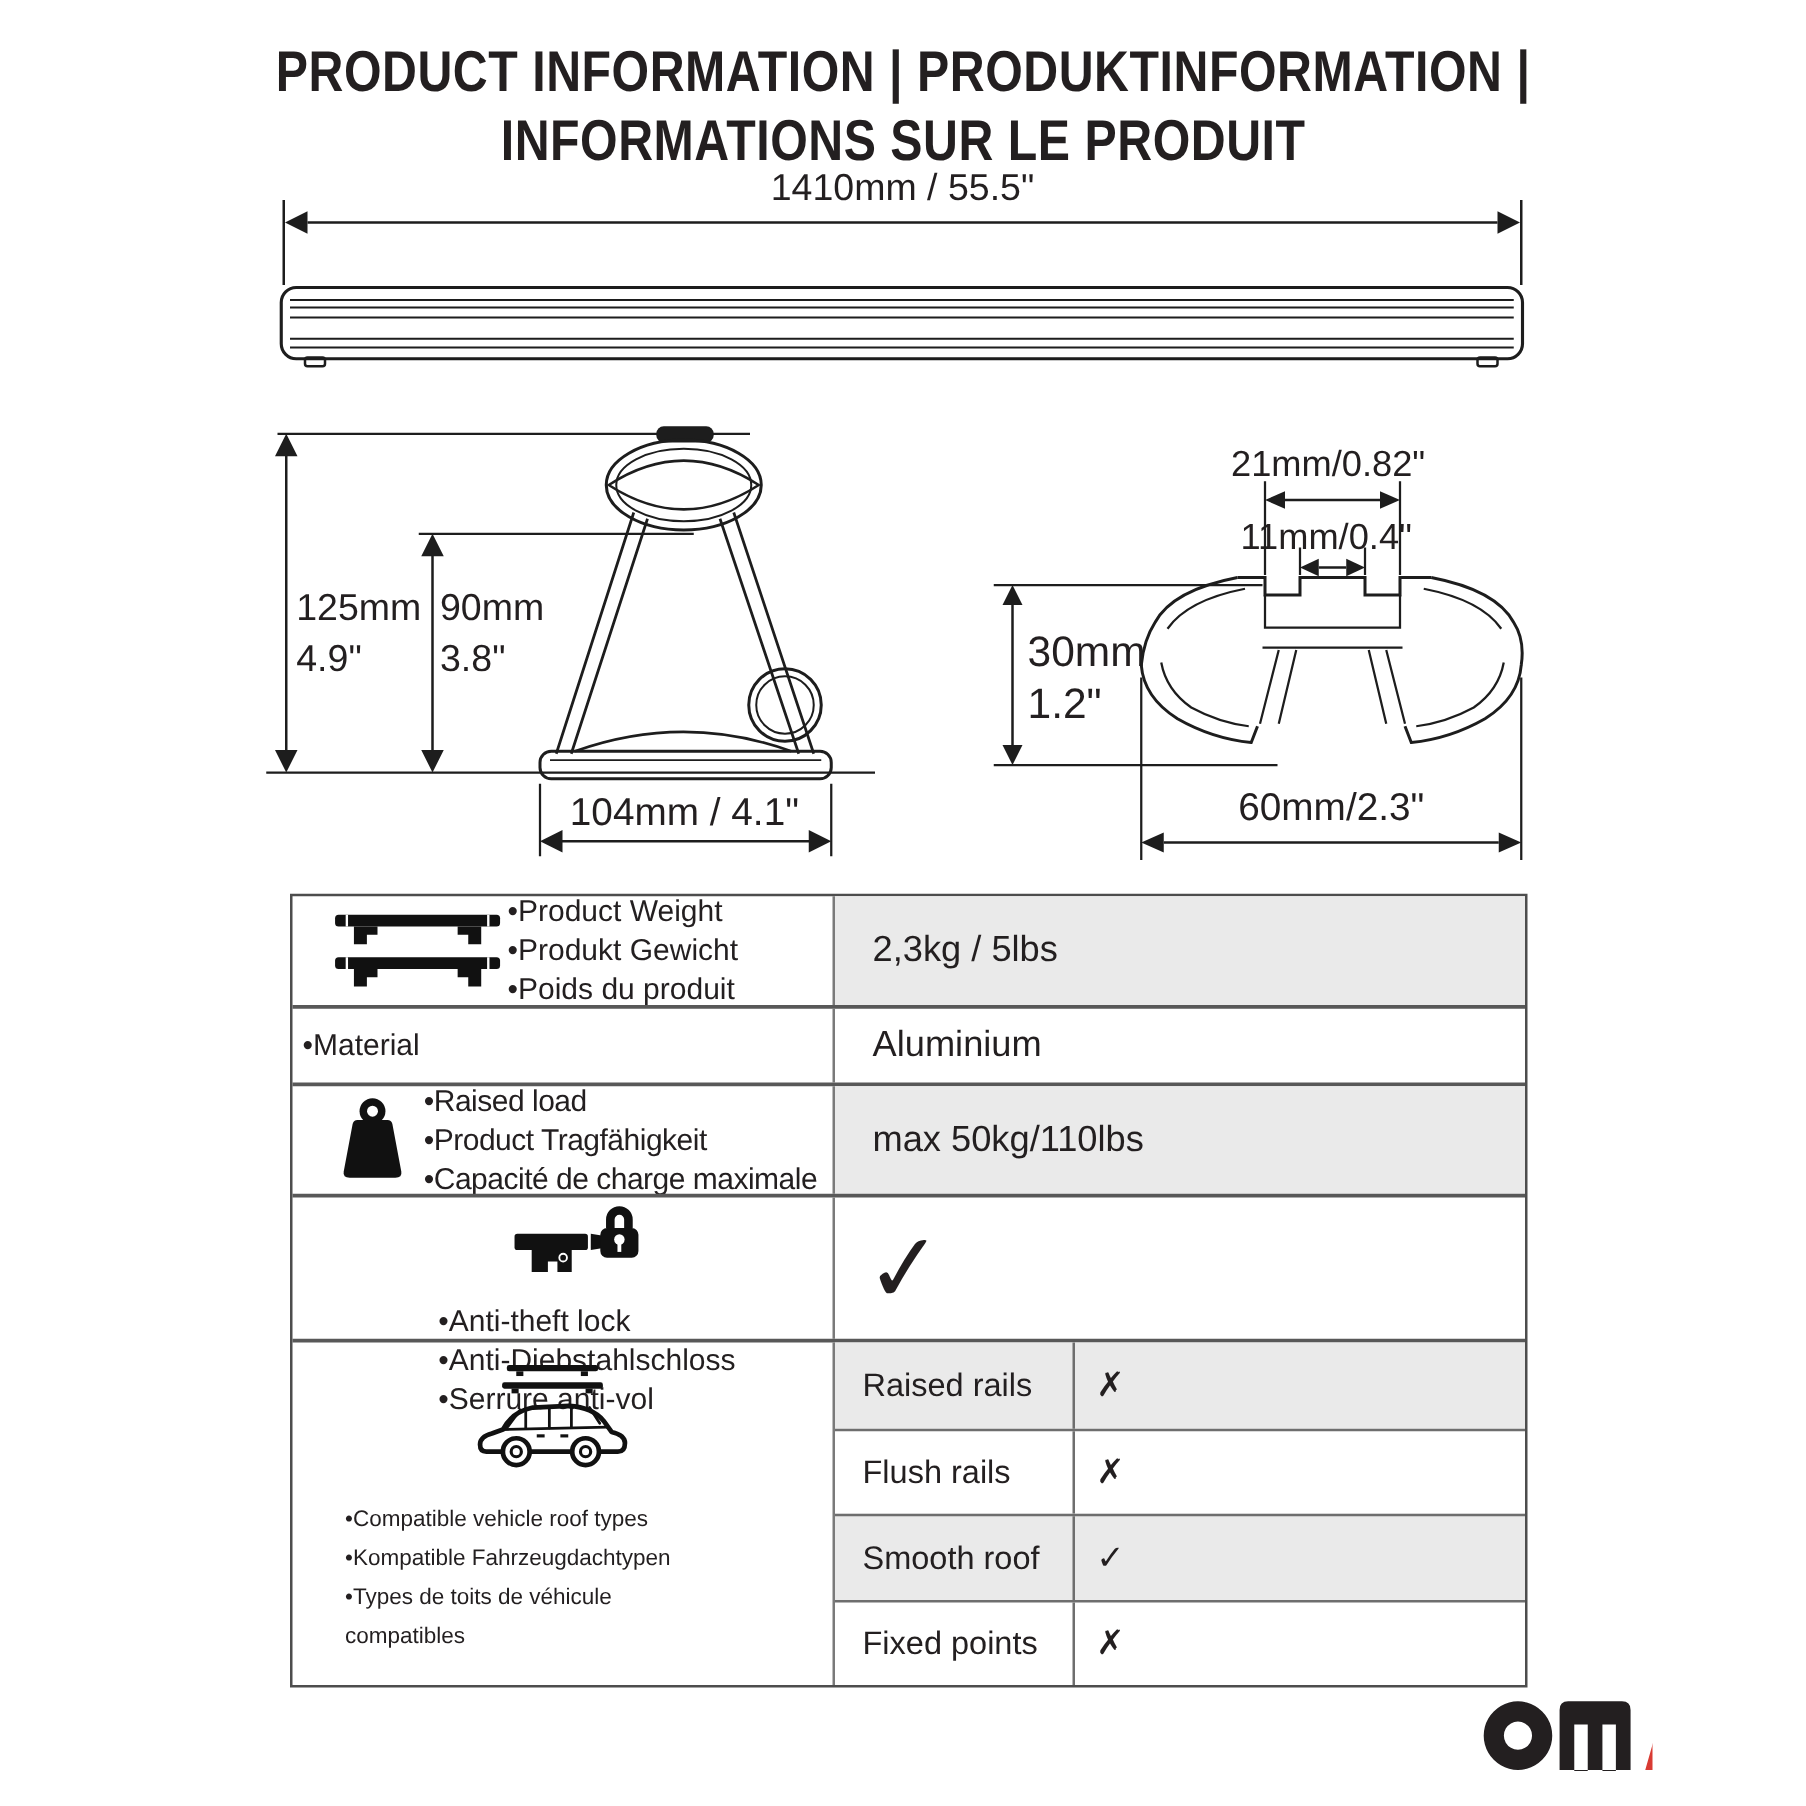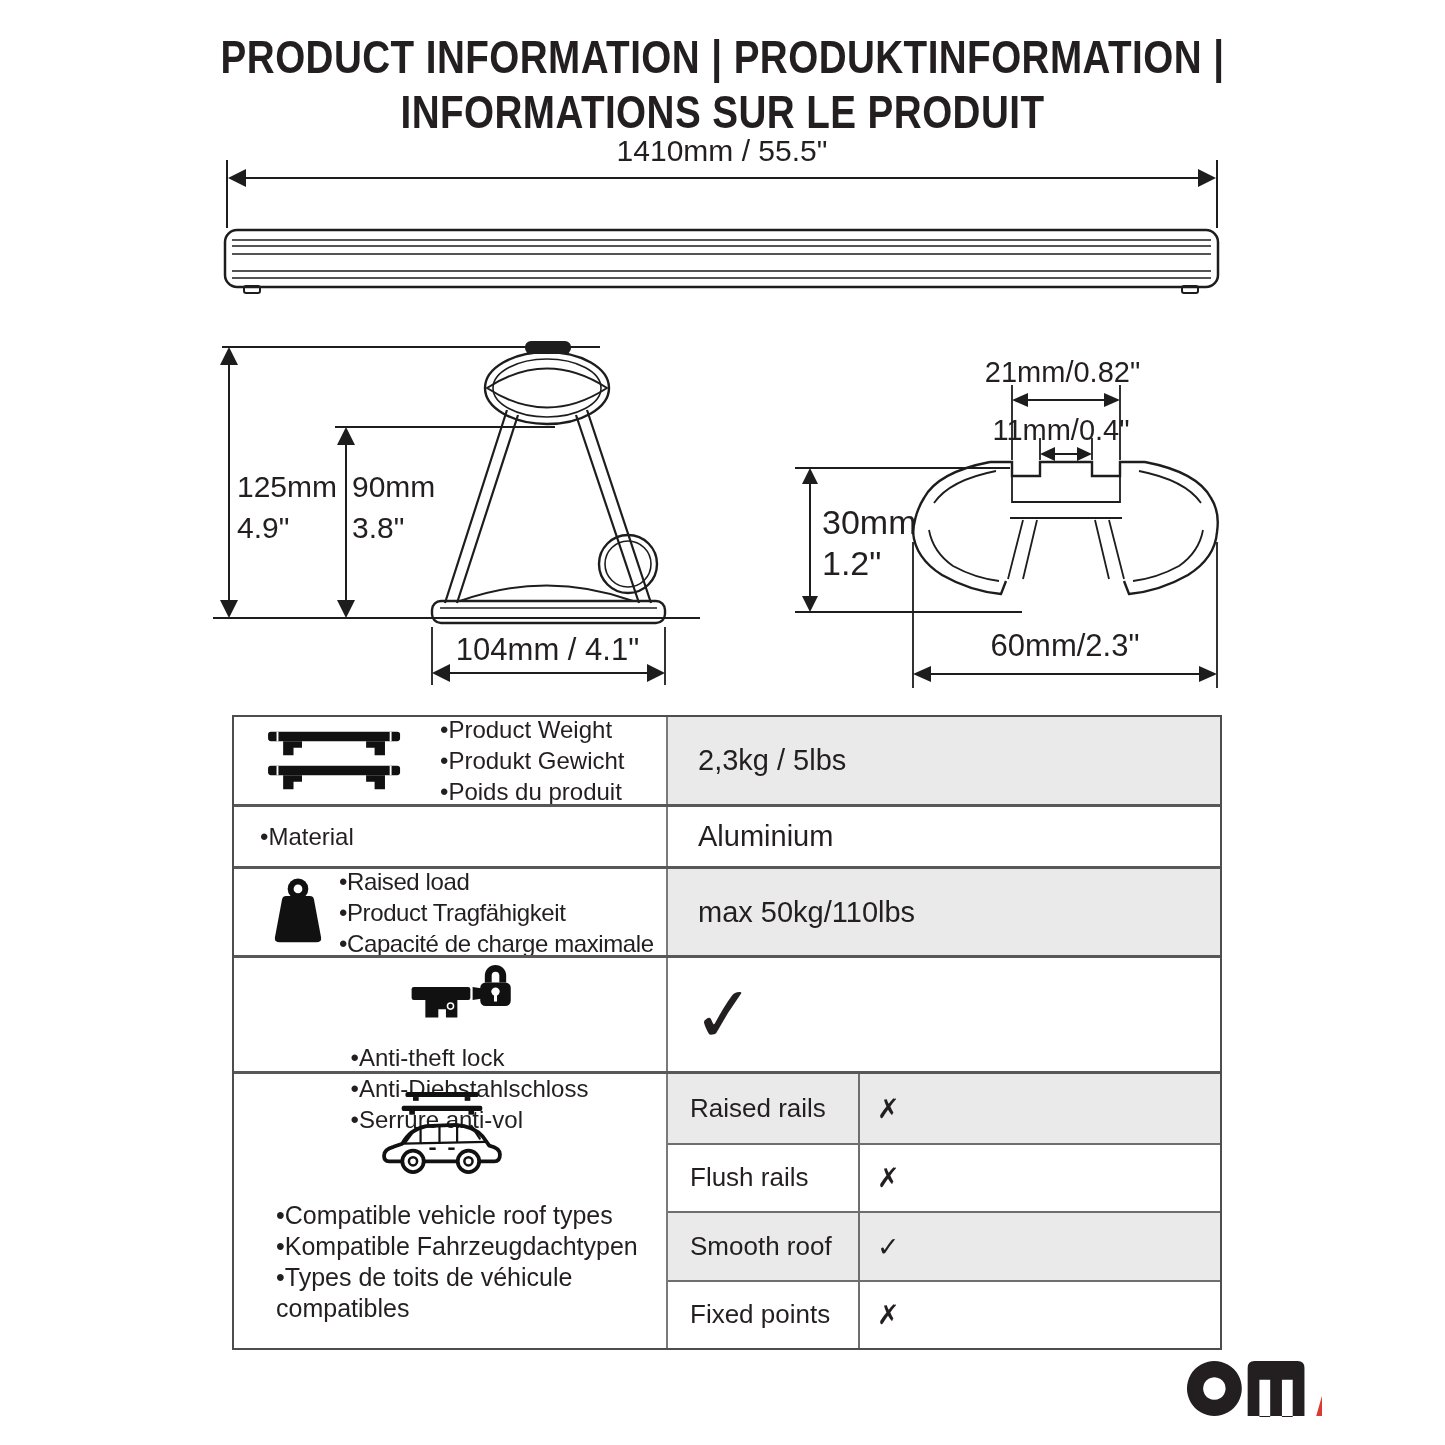--- a/index.html
+++ b/index.html
@@ -151,31 +151,31 @@
           <g fill="#111">
             <rect x="4" y="4" width="140" height="10" rx="3"></rect>
             <path d="M20,14 h20 v7 h-9 v8 h-11 z"></path>
             <path d="M128,14 h-20 v7 h9 v8 h11 z"></path>
             <rect x="4" y="40" width="140" height="10" rx="3"></rect>
             <path d="M20,50 h20 v7 h-9 v8 h-11 z"></path>
             <path d="M128,50 h-20 v7 h9 v8 h11 z"></path>
           </g>
           <path d="M14,4 v10 M134,4 v10 M14,40 v10 M134,40 v10" stroke="#fff" stroke-width="2" fill="none"></path>
         </svg>
-        <div class="labels" style="margin-left:34px;">
+        <div class="labels" style="">
           <span class="ln">•Product Weight</span>
           <span class="ln">•Produkt Gewicht</span>
           <span class="ln">•Poids du produit</span>
         </div>
       </div>
       <div class="cell-value gray">2,3kg / 5lbs</div>
     </div>
 
     <div class="trow">
-      <div class="cell-label" style="padding-left:26px;">
+      <div class="cell-label" style="padding-left:8px;">
         <div class="labels">
           <span class="ln">•Material</span>
         </div>
       </div>
       <div class="cell-value">Aluminium</div>
     </div>
 
     <div class="trow">
       <div class="cell-label" style="padding-left:32px;">
         <svg width="64" height="70" viewBox="0 0 80 88" style="position:static;flex:none;">
@@ -237,21 +237,21 @@
           </g>
           <g>
             <circle cx="54" cy="112" r="17" fill="#fff" stroke="#111" stroke-width="6"></circle>
             <circle cx="54" cy="112" r="6.5" fill="none" stroke="#111" stroke-width="4"></circle>
             <circle cx="142" cy="112" r="17" fill="#fff" stroke="#111" stroke-width="6"></circle>
             <circle cx="142" cy="112" r="6.5" fill="none" stroke="#111" stroke-width="4"></circle>
           </g>
           <rect x="80" y="90" width="10" height="4" fill="#111"></rect>
           <rect x="110" y="90" width="10" height="4" fill="#111"></rect>
         </svg>
-        <div class="labels r5-text" style="font-size:25px;line-height:31px;">
+        <div class="labels r5-text" style="font-size:18px;line-height:31px;">
           <span class="ln">•Compatible vehicle roof types</span>
           <span class="ln">•Kompatible Fahrzeugdachtypen</span>
           <span class="ln">•Types de toits de véhicule</span>
           <span class="ln">compatibles</span>
         </div>
       </div>
       <div id="subgrid">
         <div class="subrow gray">
           <div class="sublabel">Raised rails</div>
           <div class="submark">✗</div>

